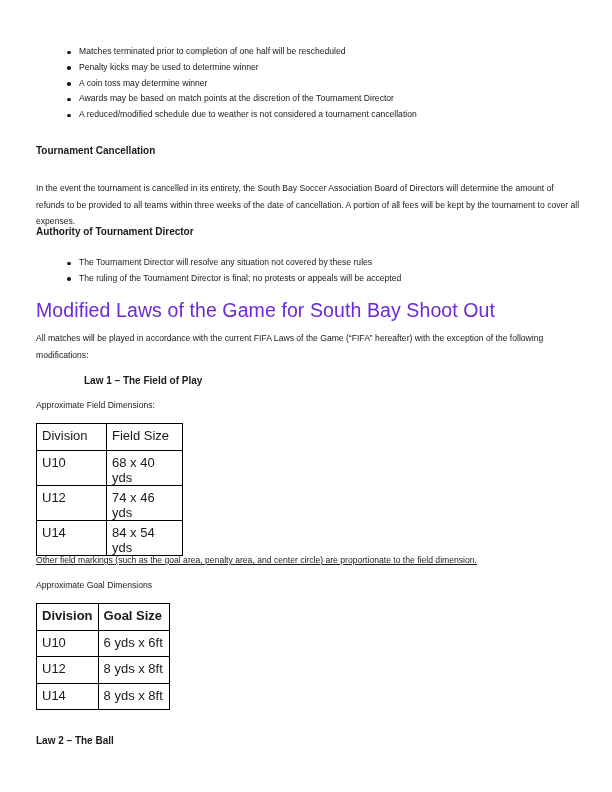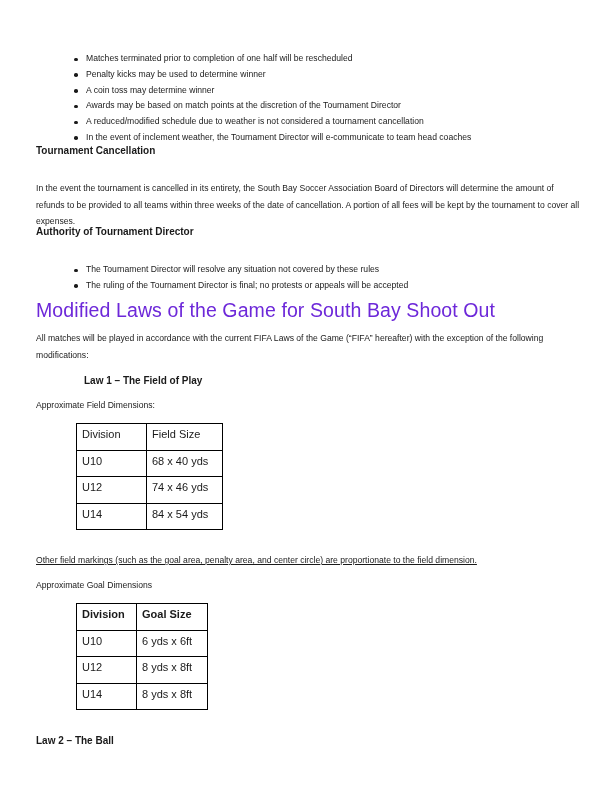--- a/index.html
+++ b/index.html
@@ -1,47 +1,46 @@
 <!DOCTYPE html>
 <html><head>
 <meta charset="utf-8">
 <style>
   html, body { margin: 0; padding: 0; background: #ffffff; }
   body { width: 612px; height: 792px; position: relative; overflow: hidden;
          font-family: "Liberation Sans", sans-serif; color: #1a1a1a; font-size: 8.6px; }
   .page { position: absolute; left: 0; top: 0; width: 612px; height: 792px; }
-  .bullets { position: absolute; left: 36px; margin: 15px; padding: 0; list-style: none; }
+  .bullets { position: absolute; left: 36px; margin: 8px; padding: 0; list-style: none; }
   .bullets li { position: relative; padding-left: 35px; height: 15.8px; line-height: 15.8px; white-space: nowrap; }
   .bullets li .dot { position: absolute; left: 23px; top: 6.5px; width: 3.5px; height: 3.5px; border-radius: 50%; background: #1a1a1a; }
   .h-bold { position: absolute; left: 36px; font-weight: bold; font-size: 10px; white-space: nowrap; }
   .para { position: absolute; left: 36px; width: 545px; line-height: 16.5px; font-size: 8.6px; }
   .title { position: absolute; left: 36px; top: 299px; font-size: 19.5px; color: #6d28d9; white-space: nowrap; letter-spacing: 0.1px; }
   .plain { position: absolute; left: 36px; white-space: nowrap; font-size: 8.6px; }
-  table.dim { position: absolute; left: 36px; border-collapse: collapse; font-size: 11px; margin-left: 40px; }
+  table.dim { position: absolute; left: 36px; border-collapse: collapse; font-size: 13px; }
   table.dim td { border: 1px solid #000; padding: 0 5px; vertical-align: top; padding-top: 4px; }
   table.field td { height: 21.5px; }
   table.field td.c1 { width: 59px; }
   table.field td.c2 { width: 65px; }
   table.goal td { height: 21.5px; }
   table.goal td.c1 { width: 49px; }
   table.goal td.c2 { width: 60px; }
   table.goal tr.hdr td { font-weight: bold; }
 </style>
 </head>
 <body>
 
 <div class="page">
 
   <ul class="bullets" style="top:36px;">
     <li><span class="dot"></span><span>Matches terminated prior to completion of one half will be rescheduled</span></li>
     <li><span class="dot"></span><span>Penalty kicks may be used to determine winner</span></li>
     <li><span class="dot"></span><span>A coin toss may determine winner</span></li>
     <li><span class="dot"></span><span>Awards may be based on match points at the discretion of the Tournament Director</span></li>
     <li><span class="dot"></span><span>A reduced/modified schedule due to weather is not considered a tournament cancellation</span></li>
-    <li><span class="dot"></span><span>In the event of inclement weather, the Tournament Director will e-communicate to team head coaches</span></li>
   </ul>
 
   <div class="h-bold" style="top:145px;">Tournament Cancellation</div>
   <div class="para" style="top:180px;">In the event the tournament is cancelled in its entirety, the South Bay Soccer Association Board of Directors will determine the amount of refunds to be provided to all teams within three weeks of the date of cancellation. A portion of all fees will be kept by the tournament to cover all expenses.</div>
 
   <div class="h-bold" style="top:226px;">Authority of Tournament Director</div>
   <ul class="bullets" style="top:247px;">
     <li><span class="dot"></span><span>The Tournament Director will resolve any situation not covered by these rules</span></li>
     <li><span class="dot"></span><span>The ruling of the Tournament Director is final; no protests or appeals will be accepted</span></li>
   </ul>

